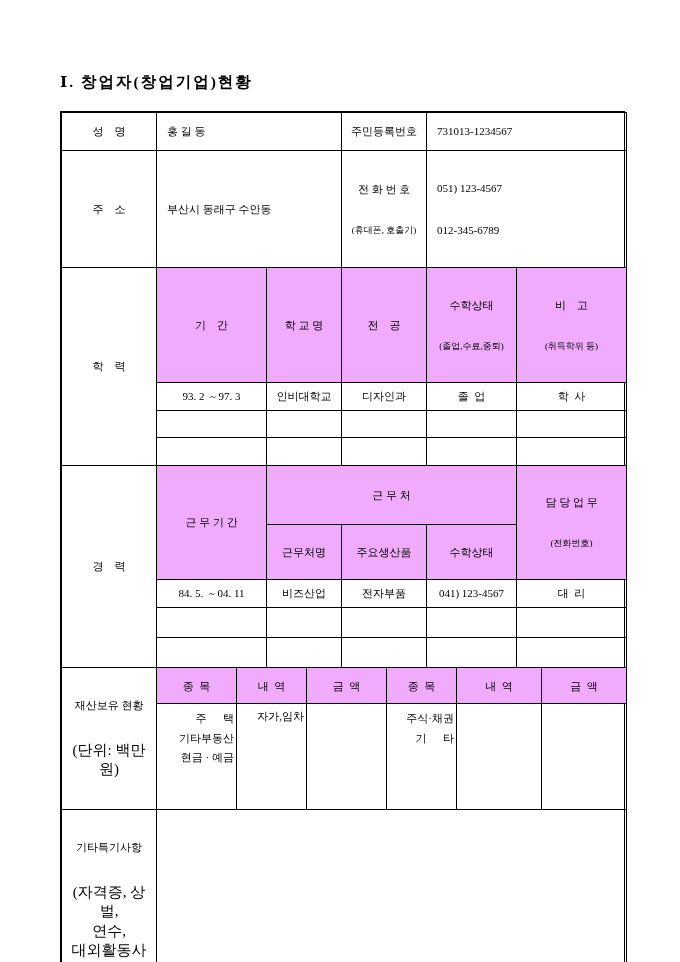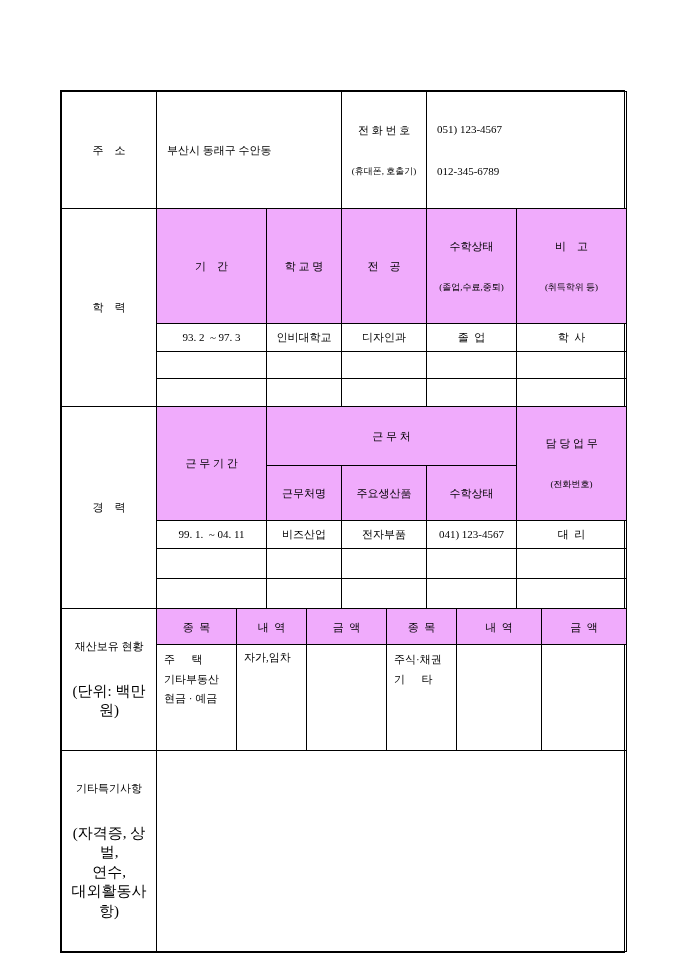--- a/index.html
+++ b/index.html
@@ -47,45 +47,52 @@
     padding: 1px 2px;
     vertical-align: middle;
     text-align: center;
     white-space: pre-wrap;
     overflow: hidden;
     line-height: 1.3;
   }
   td.hd { background: #f0abfc; }
   td.left { text-align: left; padding-left: 10px; }
   td.topleft {
-    text-align: left;
+    text-align: right;
     vertical-align: top;
     padding: 5px 2px 2px 7px;
   }
   td.spread { line-height: 1.75; }
   .main { display: block; white-space: pre-wrap; }
   .sub { display: block; font-size: 9px; line-height: 1.25; white-space: pre-wrap; }
   .sub2 { display: block; font-size: 15px; line-height: 1.3; white-space: pre-wrap; }
 </style>
 </head>
 <body>
 
 <div class="page">
 
+  <h1 class="title">Ⅰ. 창업자(창업기업)현황</h1>
 
   <div class="form">
 
     <table class="sec">
       <colgroup>
           <col style="width:95px">
           <col style="width:185px">
           <col style="width:85px">
           <col style="width:200px">
         </colgroup>
       <tbody>
+        <tr style="height:38px">
+          <td>성    명</td>
+          <td class="left">홍 길 동</td>
+          <td>주민등록번호</td>
+          <td class="left">731013-1234567</td>
+        </tr>
         <tr style="height:38px">
           <td>주    소</td>
           <td class="left">부산시 동래구 수안동</td>
           <td>
             <span class="main">전 화 번 호</span>
             <span class="sub">(휴대폰, 호출기)</span>
           </td>
           <td class="left">
             <span class="main">051) 123-4567</span>
             <span class="main">012-345-6789</span>
@@ -160,21 +167,21 @@
             <span class="main">담 당 업 무</span>
             <span class="sub">(전화번호)</span>
           </td>
         </tr>
         <tr style="height:22px">
           <td class="hd">근무처명</td>
           <td class="hd">주요생산품</td>
           <td class="hd">수학상태</td>
         </tr>
         <tr style="height:28px">
-          <td>99. 1.  ~ 04. 11</td>
+          <td>84. 5.  ~ 04. 11</td>
           <td>비즈산업</td>
           <td>전자부품</td>
           <td>041) 123-4567</td>
           <td>대  리</td>
         </tr>
         <tr style="height:30px">
           <td></td>
           <td></td>
           <td></td>
           <td></td>

